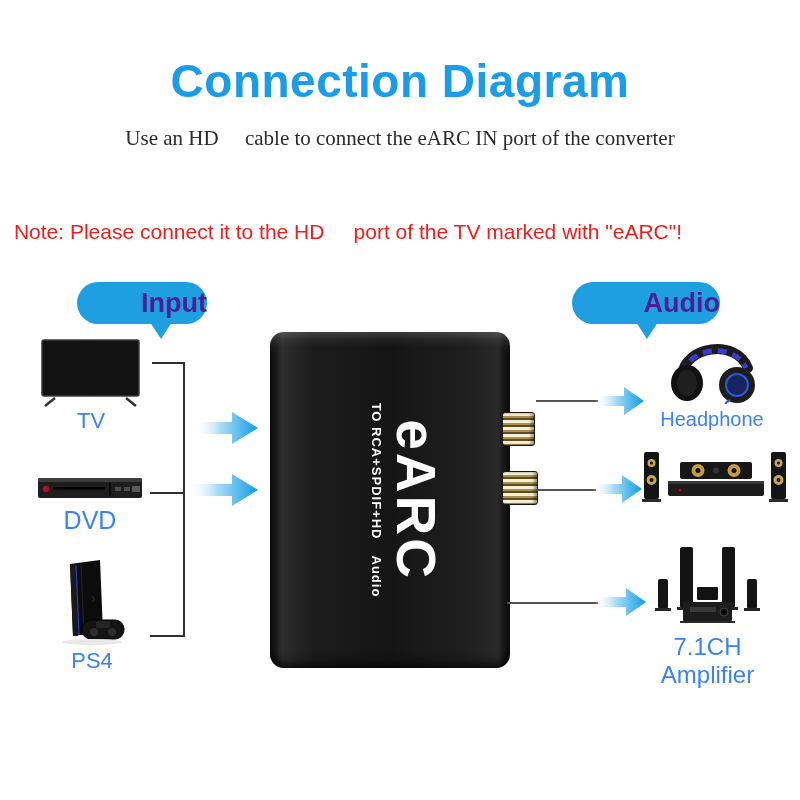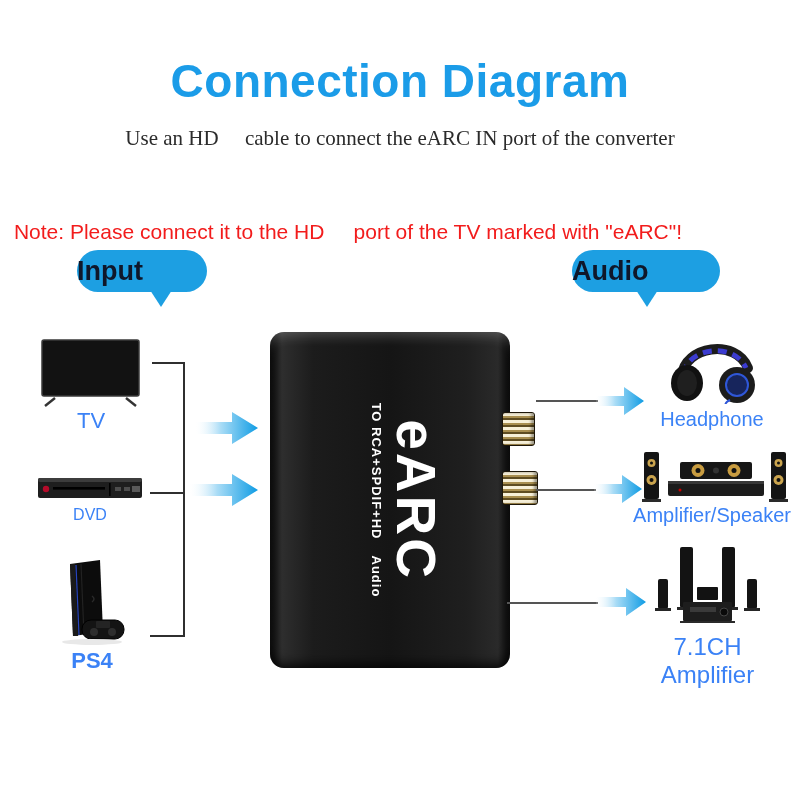--- a/index.html
+++ b/index.html
@@ -7,22 +7,22 @@
           font-family:"Liberation Sans", sans-serif;}
   .abs{position:absolute;}
 
   .title{left:0;top:54px;width:800px;text-align:center;font-size:46px;font-weight:bold;
          color:#1b9ce8;letter-spacing:0.5px;}
   .instr{left:0;width:800px;text-align:center;font-size:21px;color:#2b2b2b;white-space:pre;}
   .instr1{top:126px;font-family:Liberation Serif, serif;}
   .instr2{top:160px;}
   .note{left:0;top:195px;width:696px;text-align:center;font-size:21px;color:#f21c1c;white-space:pre;margin-top:25px;}
 
-  .bubble{height:42px;background:#1d9fe2;border-radius:21px;color:#0f172a;font-size:27px;
-          font-weight:bold;display:flex;align-items:center;justify-content:flex-start;}
+  .bubble{height:42px;background:#1d9fe2;border-radius:21px;color:#4c1d95;font-size:27px;
+          font-weight:bold;display:flex;align-items:center;justify-content:flex-end;margin-top:32px;}
   .bubble-tail{position:absolute;top:100%;margin-top:-2px;width:0;height:0;
           border-left:11px solid transparent;border-right:11px solid transparent;
           border-top:17px solid #1d9fe2;}
   .bubble-input{left:77px;top:250px;width:130px;}
   .bubble-output{left:572px;top:250px;width:148px;}
 
   .dev-label{color:#3b82f6;text-align:center;}
 
   .line{background:#2f2f2f;}
   .rline{background:#555;}
@@ -74,37 +74,37 @@
       <rect x="1" y="4" width="104" height="20" rx="2" fill="#1e1e1e"></rect>
       <rect x="1" y="4" width="104" height="4" rx="2" fill="#3c3c3c"></rect>
       <circle cx="9" cy="15" r="3.2" fill="#b50b2a"></circle>
       <rect x="16" y="13" width="52" height="2.6" fill="#000"></rect>
       <rect x="72" y="9" width="1.6" height="13" fill="#000"></rect>
       <rect x="78" y="13" width="6" height="4" fill="#4d4d4d"></rect>
       <rect x="87" y="13" width="6" height="4" fill="#4d4d4d"></rect>
       <rect x="95" y="12" width="8" height="6" fill="#5a5a5a"></rect>
     </svg>
   </div>
-  <div class="abs dev-label" style="left:37px;top:506px;width:106px;font-size:16px;">DVD</div>
+  <div class="abs dev-label" style="left:37px;top:506px;width:106px;font-size:25px;">DVD</div>
 
   <div class="abs" style="left:48px;top:558px;width:88px;height:92px;">
     <svg width="88" height="92" viewBox="0 0 88 92">
       <polygon points="22,6 52,2 55,74 25,78" fill="#0c0c0c"></polygon>
       <polygon points="22,6 27,6 30,78 25,78" fill="#1a1a1a"></polygon>
       <line x1="28" y1="7" x2="31" y2="77" stroke="#2745c0" stroke-width="1.2"></line>
       <line x1="33" y1="6" x2="36" y2="77" stroke="#222" stroke-width="1.2"></line>
       <path d="M44,38 q4,3 0,6" stroke="#2a2a2a" stroke-width="1.5" fill="none"></path>
       <rect x="34" y="62" width="42" height="19" rx="9" fill="#141414" stroke="#000"></rect>
       <rect x="48" y="63" width="14" height="7" rx="1" fill="#242424"></rect>
       <circle cx="46" cy="74" r="4" fill="#2e2e2e"></circle>
       <circle cx="64" cy="74" r="4" fill="#2e2e2e"></circle>
       <ellipse cx="44" cy="84" rx="30" ry="3" fill="#e8e8e8"></ellipse>
     </svg>
   </div>
-  <div class="abs dev-label" style="left:48px;top:648px;width:88px;font-size:22px;font-weight:bold;">PS4</div>
+  <div class="abs dev-label" style="left:48px;top:648px;width:88px;font-size:22px;">PS4</div>
 
   <div class="abs line" style="left:152px;top:362px;width:33px;height:2px;"></div>
   <div class="abs line" style="left:150px;top:492px;width:35px;height:2px;"></div>
   <div class="abs line" style="left:150px;top:635px;width:35px;height:2px;"></div>
   <div class="abs line" style="left:183px;top:362px;width:2px;height:275px;"></div>
 
   <div class="abs" style="left:196px;top:412px;">
     <svg width="62" height="32" viewBox="0 0 62 32">
       <defs>
           <linearGradient id="gl1" x1="0" y1="0" x2="1" y2="0">
@@ -212,21 +212,20 @@
       <circle cx="58" cy="20.5" r="6.5" fill="#c89c40"></circle>
         <circle cx="58" cy="20.5" r="2.5" fill="#111"></circle>
       <circle cx="94" cy="20.5" r="6.5" fill="#c89c40"></circle>
         <circle cx="94" cy="20.5" r="2.5" fill="#111"></circle>
       <circle cx="76" cy="20.5" r="3" fill="#333"></circle>
       <rect x="28" y="31" width="96" height="15" rx="2" fill="#1c1c1c"></rect>
       <rect x="28" y="31" width="96" height="3" fill="#383838"></rect>
       <circle cx="40" cy="40" r="1.5" fill="#c00"></circle>
     </svg>
   </div>
-  <div class="abs dev-label" style="left:626px;top:504px;width:172px;font-size:20px;">Amplifier/Speaker</div>
 
   <div class="abs" style="left:650px;top:545px;width:115px;height:84px;">
     <svg width="115" height="84" viewBox="0 0 115 84">
       <rect x="30" y="2" width="13" height="61" rx="2" fill="#131313"></rect>
       <rect x="27" y="62" width="19" height="3" fill="#262626"></rect>
       <rect x="72" y="2" width="13" height="61" rx="2" fill="#131313"></rect>
       <rect x="69" y="62" width="19" height="3" fill="#262626"></rect>
       <rect x="8" y="34" width="10" height="30" rx="2" fill="#141414"></rect>
       <rect x="5" y="63" width="16" height="3" fill="#262626"></rect>
       <rect x="97" y="34" width="10" height="30" rx="2" fill="#141414"></rect>

